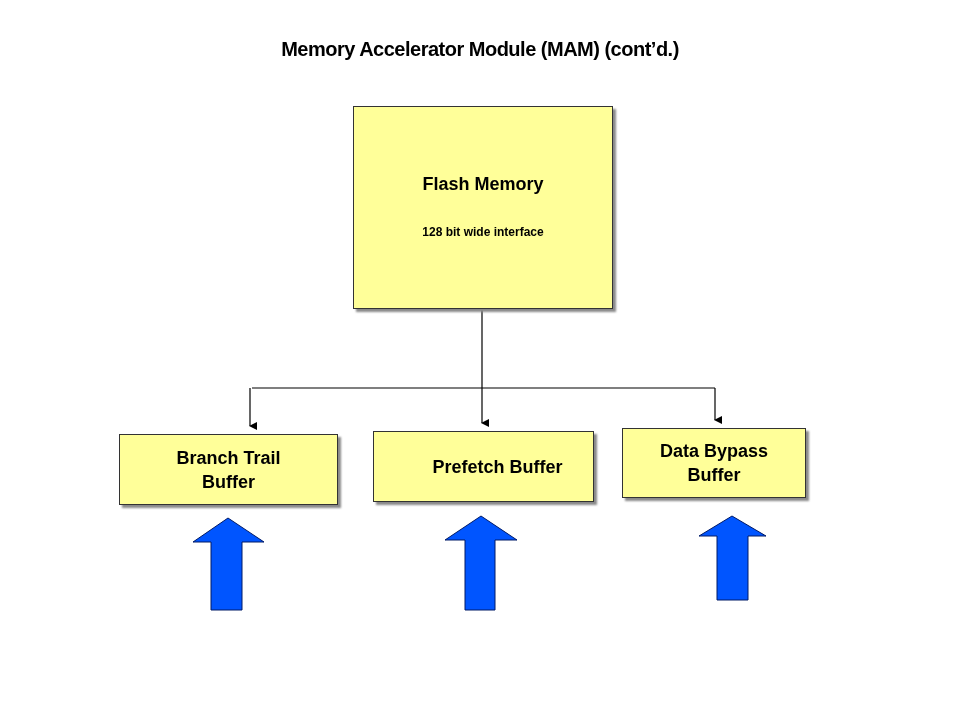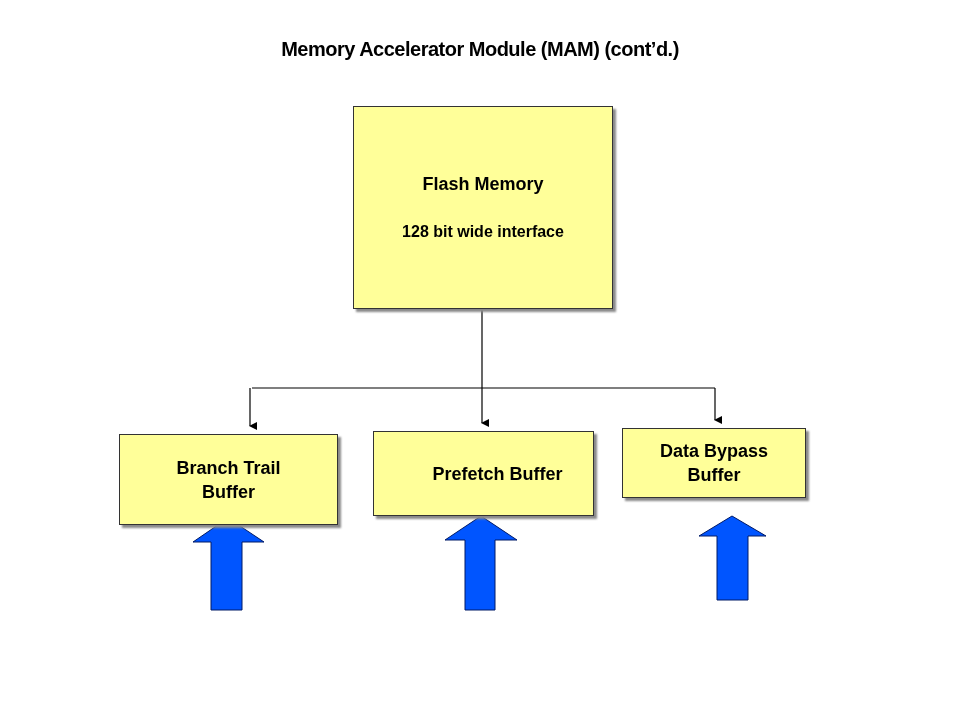--- a/index.html
+++ b/index.html
@@ -1,22 +1,22 @@
 <!DOCTYPE html>
 <html><head>
   <meta charset="utf-8">
   <style>
     html, body { margin: 0; padding: 0; background: #ffffff; }
     #stage { position: relative; width: 960px; height: 720px; overflow: hidden; background: #ffffff; font-family: "Liberation Sans", sans-serif; }
     .title { position: absolute; left: 0; width: 960px; top: 38px; text-align: center; font-size: 20px; font-weight: bold; color: #000; letter-spacing: -0.5px; }
     .box { position: absolute; background: #ffff99; border: 1px solid #333; box-shadow: 3px 3px 2px #8a8a8a; display: flex; flex-direction: column; align-items: center; justify-content: center; text-align: center; font-weight: bold; color: #000000; font-size: 18px; line-height: 24px; box-sizing: border-box; }
-    .box .sub { font-size: 16px; margin-top: 24px; }
+    .box .sub { font-size: 12px; margin-top: 24px; }
     #flash { left: 353px; top: 106px; width: 260px; height: 203px; }
-    #btb { left: 119px; top: 434px; width: 219px; height: 91px; }
-    #pfb { left: 373px; top: 431px; width: 221px; height: 85px; padding-left: 28px; }
+    #btb { left: 119px; top: 434px; width: 219px; height: 71px; }
+    #pfb { left: 373px; top: 431px; width: 221px; height: 71px; padding-left: 28px; }
     #dbb { left: 622px; top: 428px; width: 184px; height: 70px; }
     svg.lines { position: absolute; left: 0; top: 0; }
   </style>
 </head>
 <body>
 
 <div id="stage">
   <div class="title">Memory Accelerator Module (MAM)  (cont’d.)</div>
 
   <svg class="lines" width="960" height="720">

